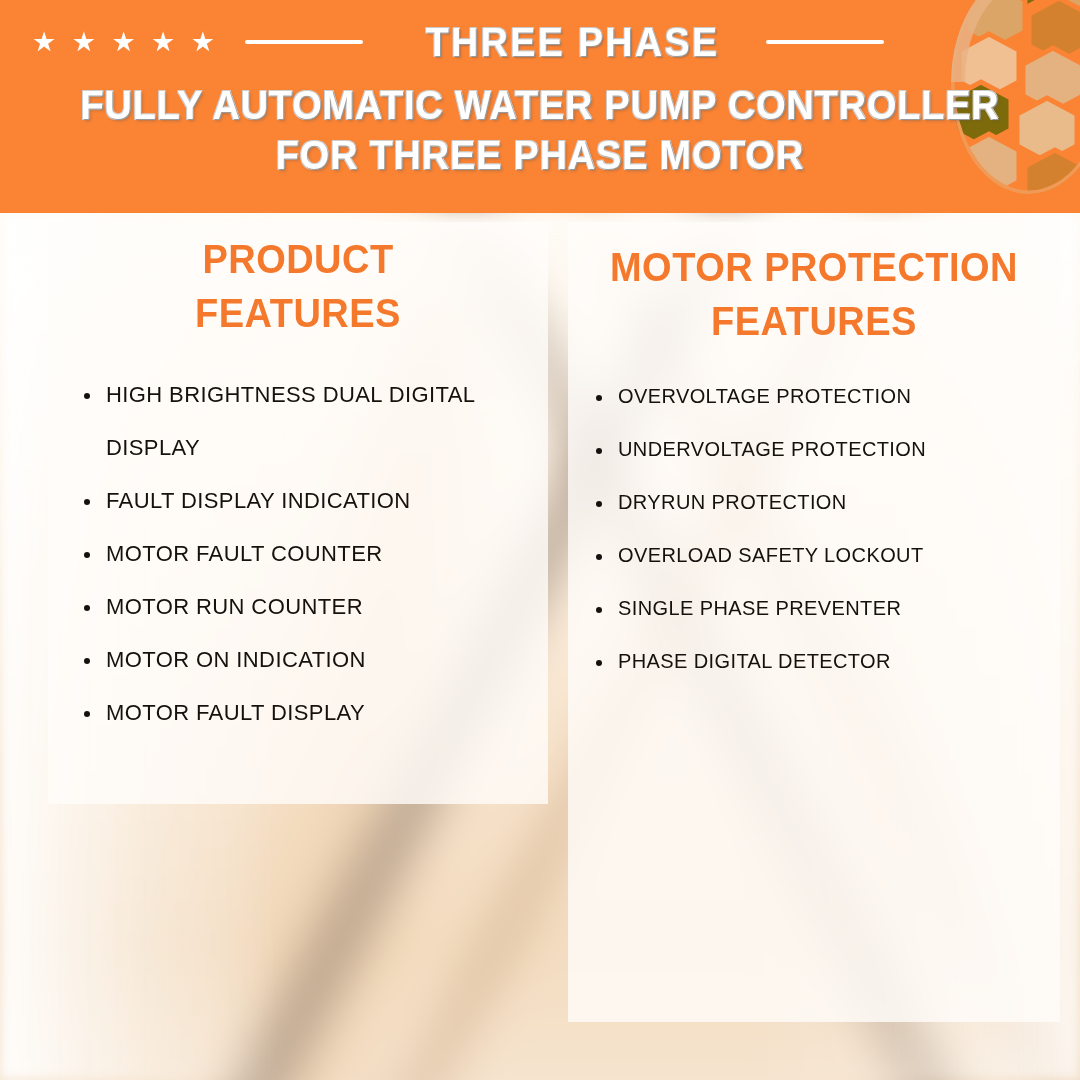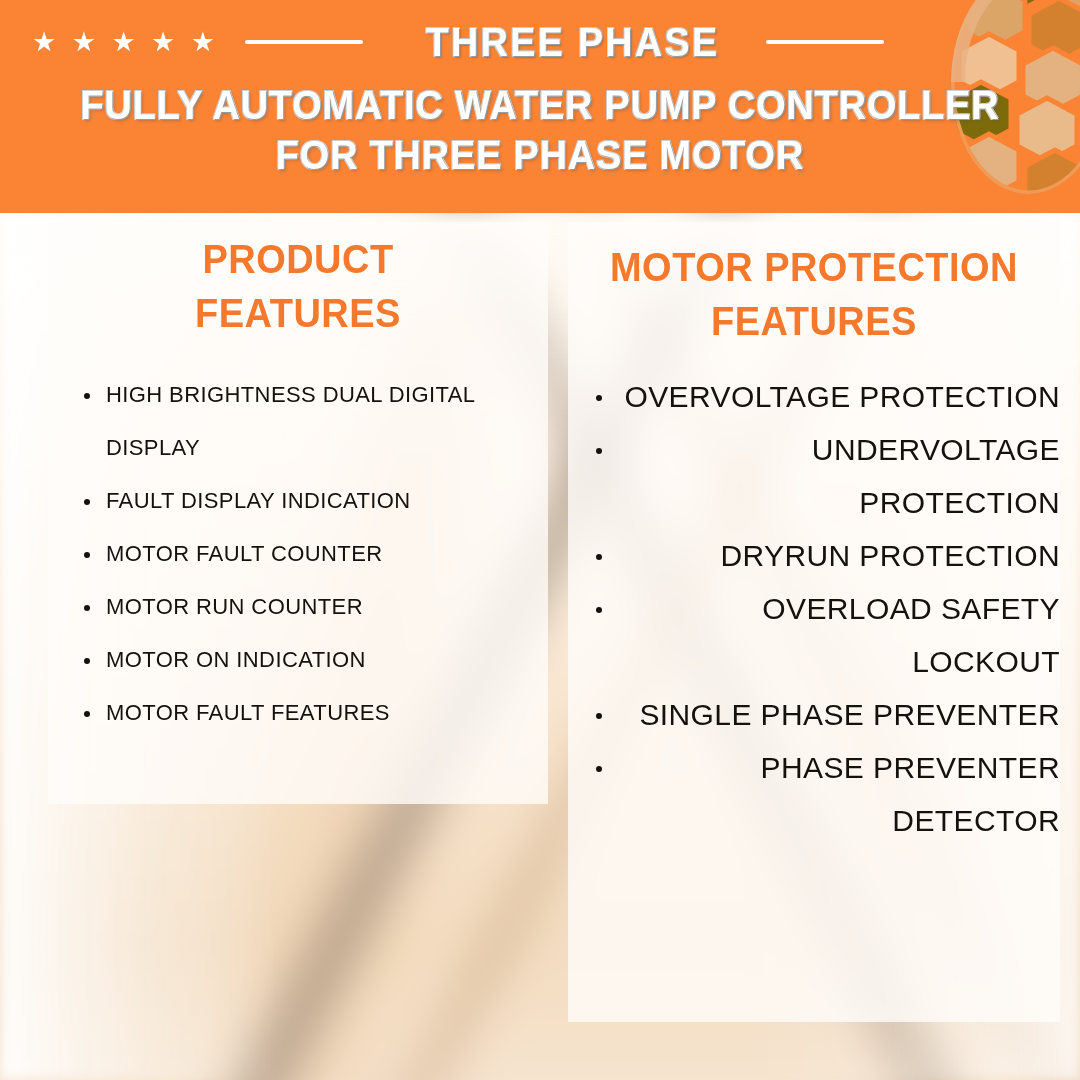--- a/index.html
+++ b/index.html
@@ -128,21 +128,21 @@
     padding-left:28px;
     font-family:"Liberation Sans","DejaVu Sans",sans-serif;
     font-weight:400;
   }
   ul.feat li::before{
     content:"";
     position:absolute;left:6px;top:25px;
     width:6px;height:6px;border-radius:50%;
     background:#15110d;
   }
-  .col-right ul.feat li{font-size:30px;text-align:right;}
+  .col-right ul.feat li{font-size:20px;}
 </style>
 </head>
 <body>
 
 <div class="poster">
 
   <div class="bg-photo"></div>
   <div class="bg-vert"></div>
 
   <div class="header">
@@ -194,32 +194,32 @@
     <div class="col-head">
       <span class="ln">PRODUCT</span>
       <span class="ln">FEATURES</span>
     </div>
     <ul class="feat">
       <li>HIGH BRIGHTNESS DUAL DIGITAL DISPLAY</li>
       <li>FAULT DISPLAY INDICATION</li>
       <li>MOTOR FAULT COUNTER</li>
       <li>MOTOR RUN COUNTER</li>
       <li>MOTOR ON INDICATION</li>
-      <li>MOTOR FAULT FEATURES</li>
+      <li>MOTOR FAULT DISPLAY</li>
     </ul>
   </div>
 
   <div class="col col-right">
     <div class="col-head">
       <span class="ln">MOTOR PROTECTION</span>
       <span class="ln">FEATURES</span>
     </div>
     <ul class="feat">
       <li>OVERVOLTAGE PROTECTION</li>
       <li>UNDERVOLTAGE PROTECTION</li>
       <li>DRYRUN PROTECTION</li>
       <li>OVERLOAD SAFETY LOCKOUT</li>
       <li>SINGLE PHASE PREVENTER</li>
-      <li>PHASE PREVENTER DETECTOR</li>
+      <li>PHASE DIGITAL DETECTOR</li>
     </ul>
   </div>
 
 </div>
 
 </body></html>

